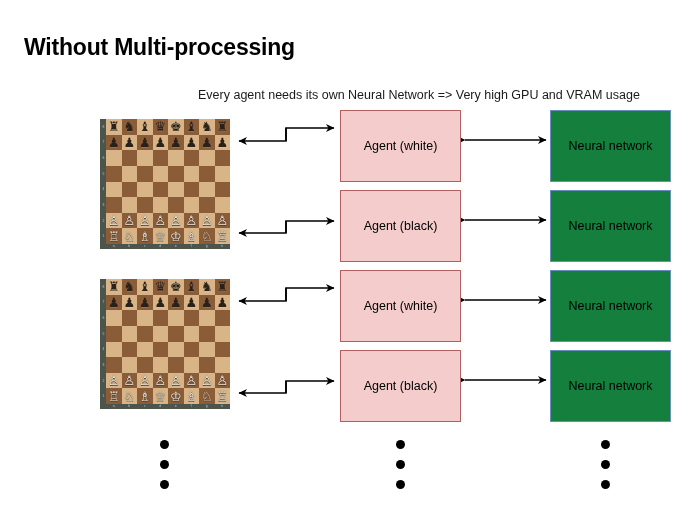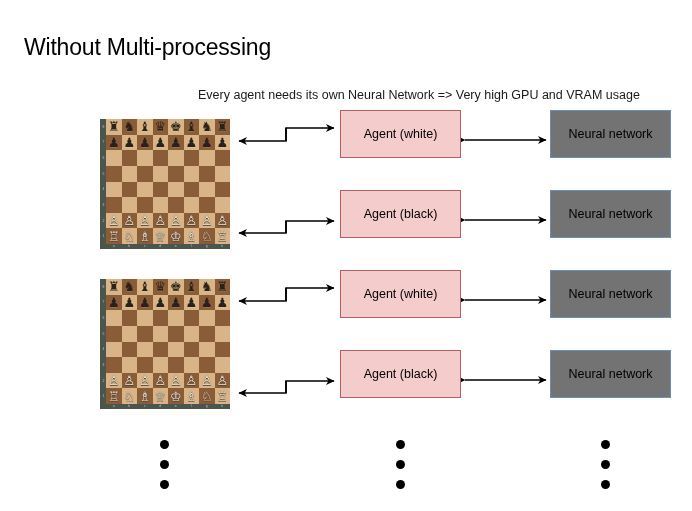--- a/index.html
+++ b/index.html
@@ -13,21 +13,21 @@
     font-family: "Liberation Sans", sans-serif;
     position: relative;
     overflow: hidden;
   }
 
   #page-title {
     position: absolute;
     left: 24px;
     top: 34px;
     font-size: 23px;
-    font-weight: normal;
+    font-weight: bold;
     color: #000000;
     letter-spacing: -0.2px;
     white-space: nowrap;
   }
 
   #subtitle {
     position: absolute;
     left: 198px;
     top: 88px;
     font-size: 12.5px;
@@ -106,28 +106,28 @@
   
   .node {
     position: absolute;
     box-sizing: border-box;
     display: flex;
     align-items: center;
     justify-content: center;
     font-size: 12.5px;
     color: #000000;
     width: 121px;
-    height: 48px;
+    height: 72px;
   }
   .node-agent {
     background: #f4cccc;
     border: 1.3px solid #b45f5f;
   }
   .node-nn {
-    background: #737373;
+    background: #15803d;
     border: 1.3px solid #6c8ebf;
   }
 
   
   #arrow-layer {
     position: absolute;
     left: 0;
     top: 0;
     width: 692px;
     height: 511px;

